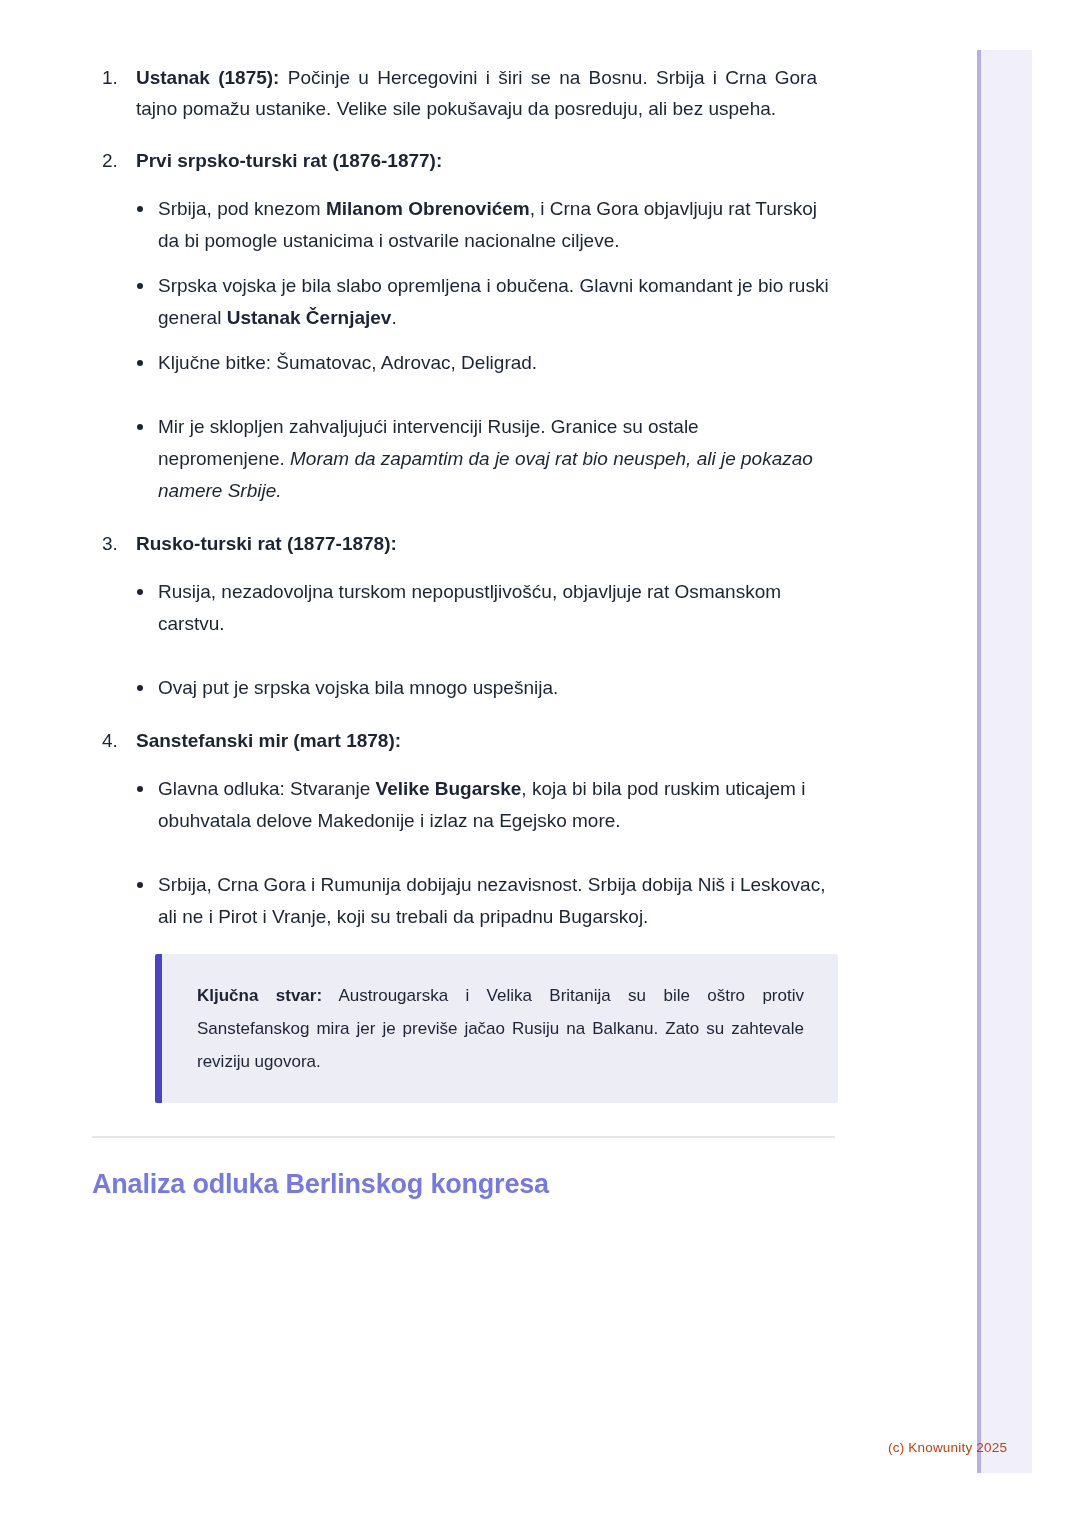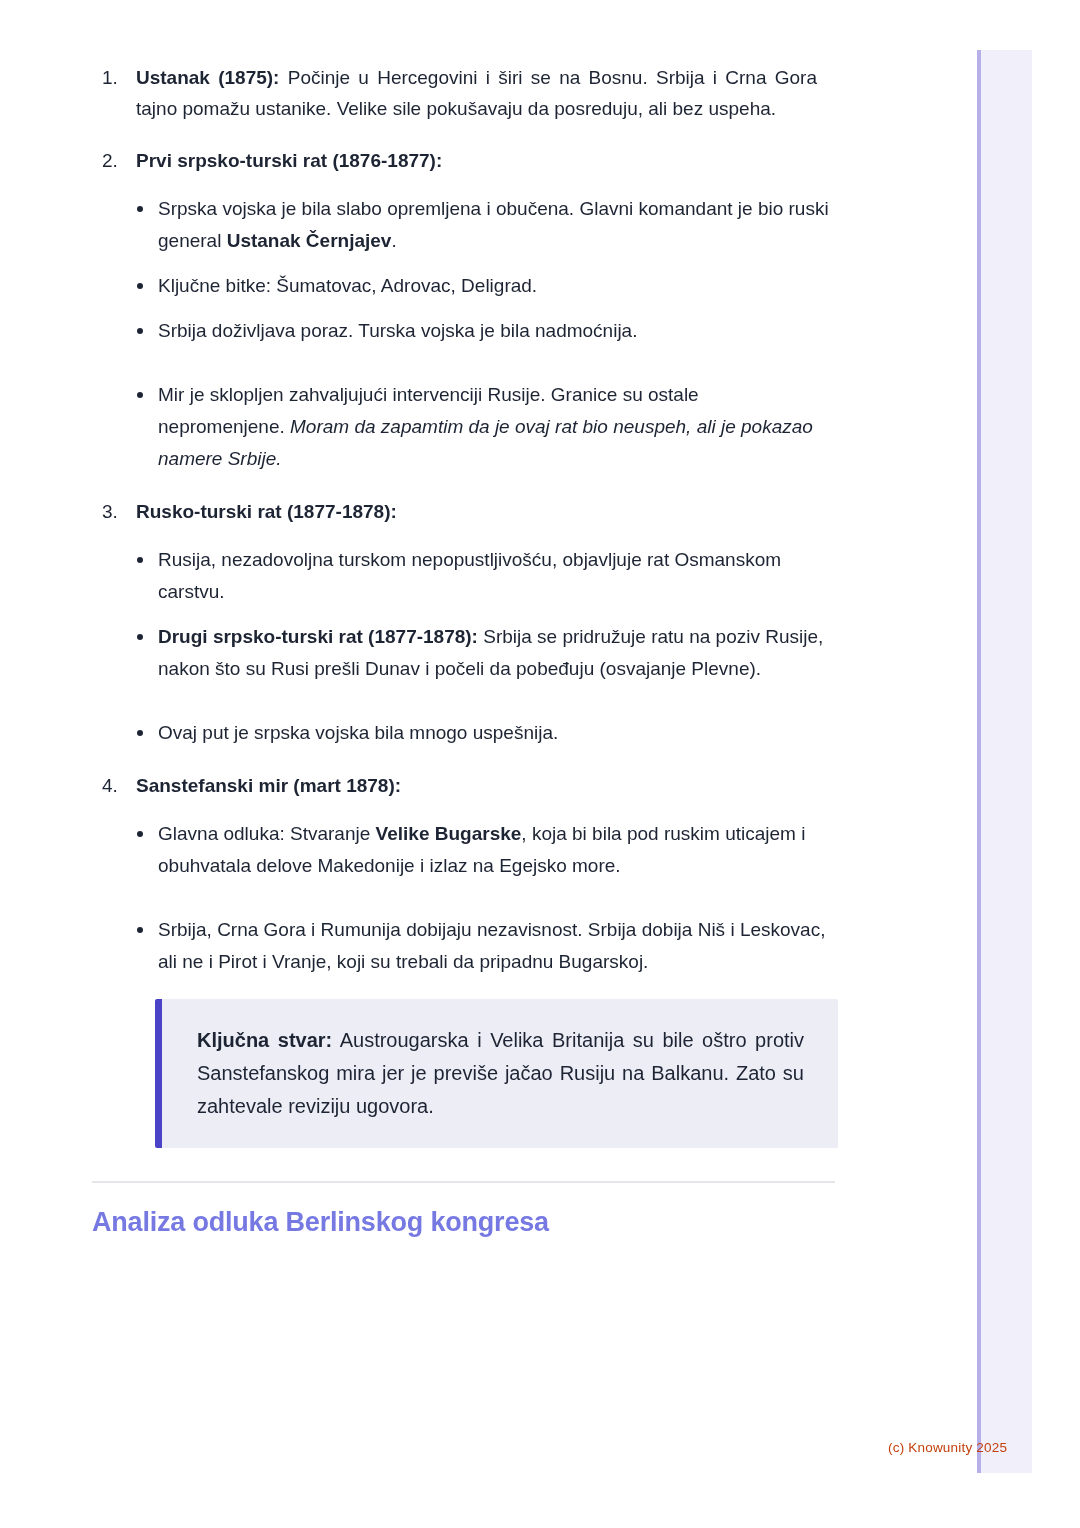--- a/index.html
+++ b/index.html
@@ -27,29 +27,29 @@
   .bullet-list li::before{
     content:'';position:absolute;left:-21px;top:13px;
     width:6px;height:6px;border-radius:50%;background:#1d2433;
   }
   .bullet-list b{font-weight:700;}
   .bullet-list i{font-style:italic;}
   .callout{
     margin:21px 0 0 63px;width:683px;box-sizing:border-box;
     background:#ededf6;border-left:7px solid #b91c1c;border-radius:2px;
     padding:25px 34px 25px 35px;
-    text-align:justify;line-height:33px;font-size:20px;
+    text-align:justify;line-height:33px;font-size:17px;
   }
   .callout b{font-weight:700;}
   .divider{
     border:none;border-top:2px solid #e4e6ea;
     margin:33px 0 0 0;width:743px;
   }
   .next-heading{
-    margin:23px 0 0 0;
+    margin:30px 0 0 0;
     font-size:27px;line-height:32px;font-weight:800;
     color:#7679e2;letter-spacing:-0.2px;
   }
   .watermark{
     position:absolute;left:888px;top:1440px;z-index:3;
     font-size:13.5px;color:#c2410c;letter-spacing:0.2px;
   }
   .page-strip{
     position:absolute;left:977px;top:50px;width:55px;height:1423px;z-index:1;
     background:#f0effa;border-left:4px solid #b7afe7;box-sizing:border-box;
@@ -61,32 +61,31 @@
 <div class="content">
   <div id="items-root">
       <div class="numbered-item">
         <span class="item-num">1.</span>
         <p class="item-para justify"><b>Ustanak (1875):</b><span> Počinje u Hercegovini i širi se na Bosnu. Srbija i Crna Gora tajno pomažu ustanike. Velike sile pokušavaju da posreduju, ali bez uspeha.</span></p>
       </div>
       <div class="numbered-item">
         <span class="item-num">2.</span>
         <p class="item-para"><b>Prvi srpsko-turski rat (1876-1877):</b></p>
         <ul class="bullet-list">
+          <li><span>Srbija, pod knezom </span><b>Milanom Obrenovićem</b><span>, i Crna Gora objavljuju rat Turskoj da bi pomogle ustanicima i ostvarile nacionalne ciljeve.</span></li>
           <li><span>Srpska vojska je bila slabo opremljena i obučena. Glavni komandant je bio ruski general </span><b>Ustanak Černjajev</b><span>.</span></li>
           <li><span>Ključne bitke: Šumatovac, Adrovac, Deligrad.</span></li>
-          <li><span>Srbija doživljava poraz. Turska vojska je bila nadmoćnija.</span></li>
           <li><span>Mir je sklopljen zahvaljujući intervenciji Rusije. Granice su ostale nepromenjene. </span><i>Moram da zapamtim da je ovaj rat bio neuspeh, ali je pokazao namere Srbije.</i></li>
         </ul>
       </div>
       <div class="numbered-item">
         <span class="item-num">3.</span>
         <p class="item-para"><b>Rusko-turski rat (1877-1878):</b></p>
         <ul class="bullet-list">
           <li><span>Rusija, nezadovoljna turskom nepopustljivošću, objavljuje rat Osmanskom carstvu.</span></li>
-          <li><b>Drugi srpsko-turski rat (1877-1878):</b><span> Srbija se pridružuje ratu na poziv Rusije, nakon što su Rusi prešli Dunav i počeli da pobeđuju (osvajanje Plevne).</span></li>
           <li><span>Ovaj put je srpska vojska bila mnogo uspešnija.</span></li>
         </ul>
       </div>
       <div class="numbered-item">
         <span class="item-num">4.</span>
         <p class="item-para"><b>Sanstefanski mir (mart 1878):</b></p>
         <ul class="bullet-list">
           <li><span>Glavna odluka: Stvaranje </span><b>Velike Bugarske</b><span>, koja bi bila pod ruskim uticajem i obuhvatala delove Makedonije i izlaz na Egejsko more.</span></li>
           <li><span>Srbija, Crna Gora i Rumunija dobijaju nezavisnost. Srbija dobija Niš i Leskovac, ali ne i Pirot i Vranje, koji su trebali da pripadnu Bugarskoj.</span></li>
         </ul>

